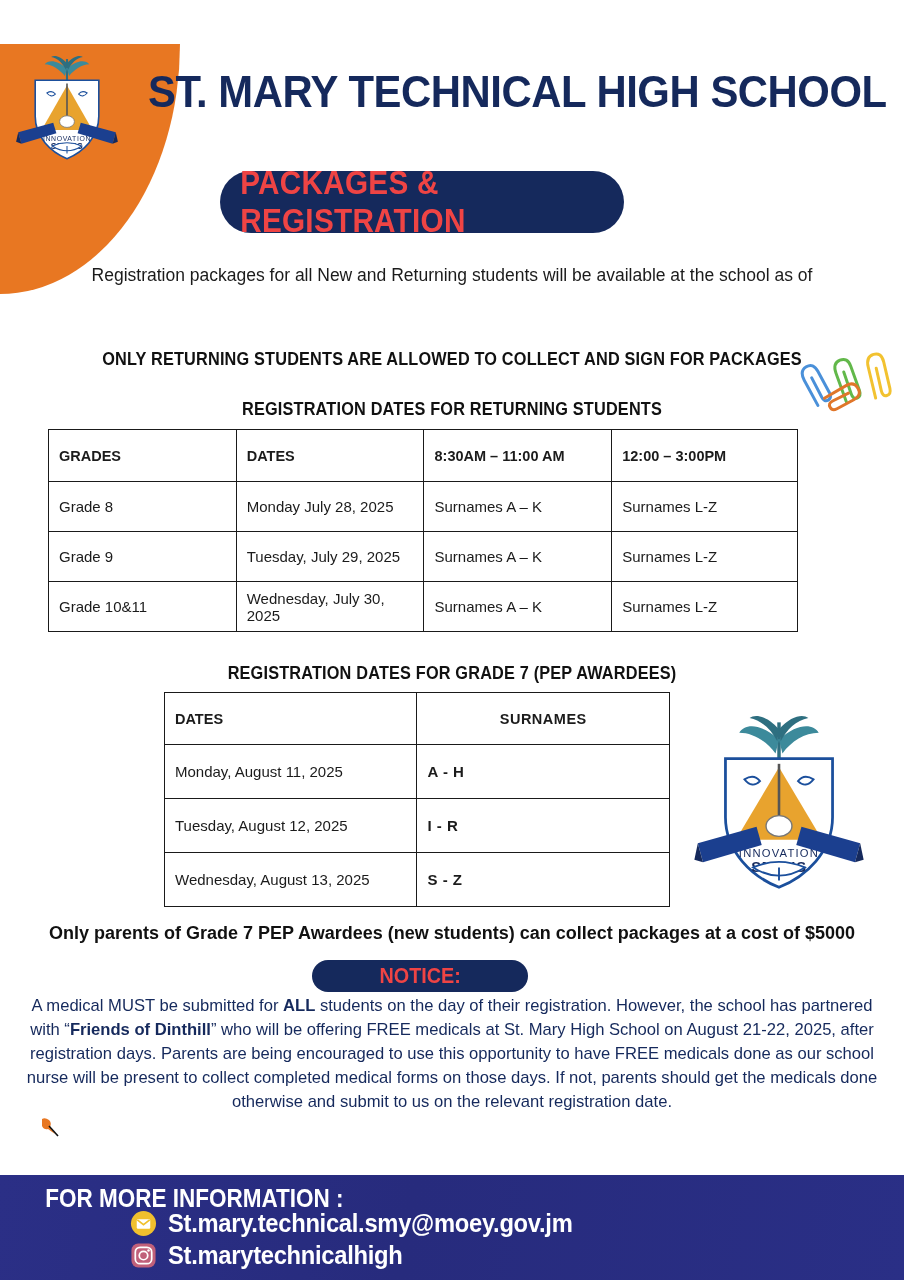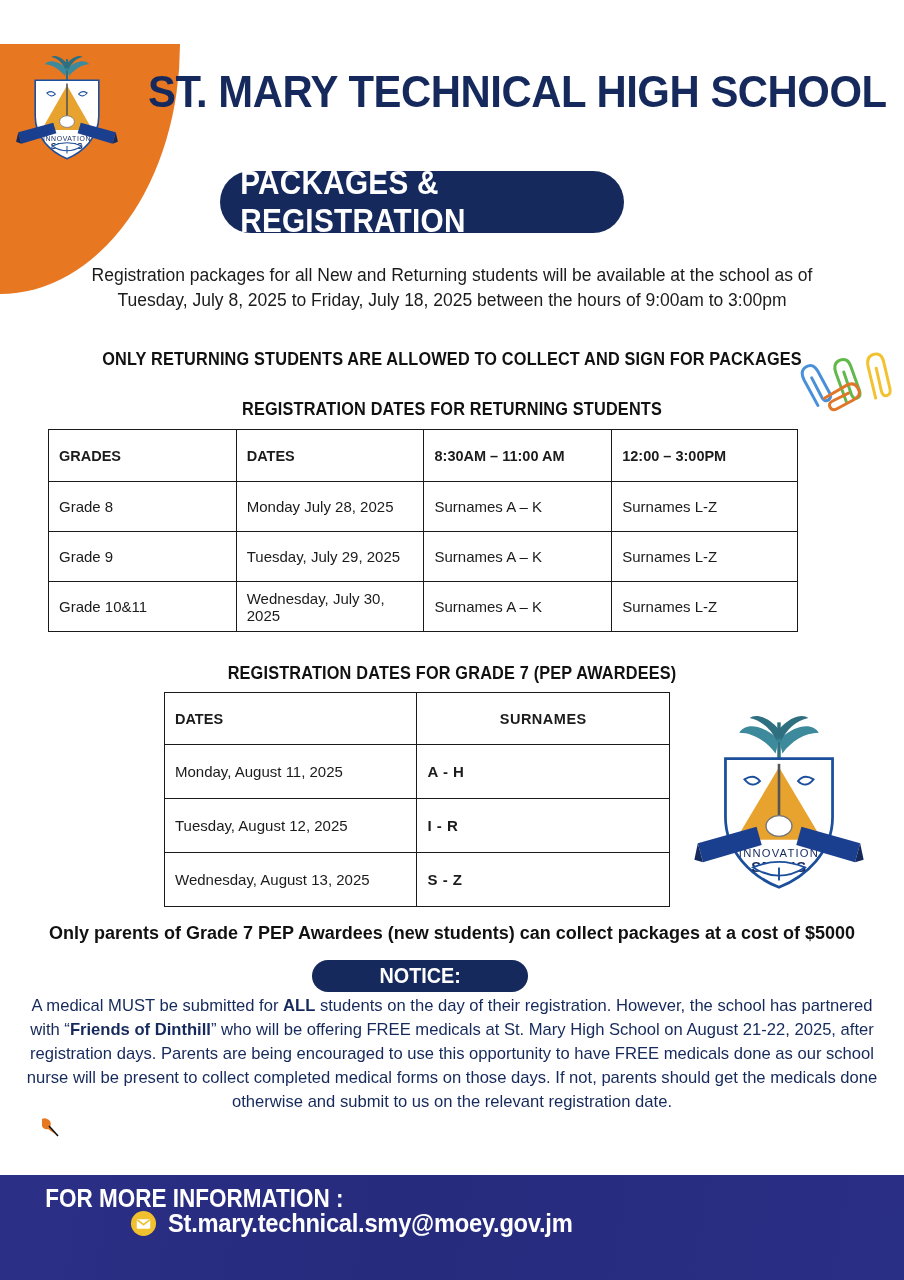--- a/index.html
+++ b/index.html
@@ -70,21 +70,21 @@
   }
 
   
   .pill {
     position: absolute;
     background: #15295c;
     border-radius: 40px;
     display: flex;
     align-items: center;
     justify-content: center;
-    color: #ffffff;
+    color: #ef4444;
     font-weight: bold;
     font-family: "Liberation Sans Narrow", "Liberation Sans", sans-serif;
   }
   .pill-packages {
     left: 220px;
     top: 127px;
     width: 404px;
     height: 62px;
     font-size: 33px;
     letter-spacing: 0.3px;
@@ -325,21 +325,20 @@
   </svg>
 
   <div class="school-title">ST. MARY TECHNICAL HIGH SCHOOL</div>
 
   <div class="pill pill-packages">
     <span>PACKAGES &amp; REGISTRATION</span>
   </div>
 
   <div class="intro">
     <div>Registration packages for all New and Returning students will be available at the school as of</div>
-    <div>Tuesday, July 8, 2025 to Friday, July 18, 2025 between the hours of 9:00am to 3:00pm</div>
   </div>
 
   <svg class="clips-top" viewBox="0 0 110 80">
     <g fill="none" stroke-width="3.4" stroke-linecap="round">
       <path d="M14 66 L8 34 Q6 22 15 20 Q24 18 26 29 L31 56 Q32 63 27 64 Q22 65 21 58 L17 34" stroke="#4a90d9" transform="rotate(-18 20 42)"></path>
       <path d="M50 62 L44 28 Q42 16 51 14 Q60 12 62 23 L67 52 Q68 59 63 60 Q58 61 57 54 L53 28" stroke="#62b84a" transform="rotate(-10 55 38)"></path>
       <path d="M86 58 L80 22 Q78 10 87 8 Q96 6 98 17 L103 48 Q104 55 99 56 Q94 57 93 50 L89 24" stroke="#f2c230" transform="rotate(-4 92 33)"></path>
       <path d="M44 78 L38 50 Q36 40 45 38 Q54 36 56 46 L60 68 Q61 74 56 75 Q51 76 50 70 L47 50" stroke="#e0762a" transform="rotate(72 50 58)"></path>
     </g>
   </svg>
@@ -451,19 +450,28 @@
 
     <ul class="contact-list">
       <li class="contact-item">
         <svg class="ic" viewBox="0 0 28 28">
           <circle cx="14" cy="14" r="13" fill="#f0c02e"></circle>
           <rect x="7" y="9.5" width="14" height="10" rx="1.3" fill="#ffffff"></rect>
           <path d="M7.6 10.3 L14 15.2 L20.4 10.3" fill="none" stroke="#f0c02e" stroke-width="1.8"></path>
         </svg>
         <span class="contact-text">St.mary.technical.smy@moey.gov.jm</span>
       </li>
+      <li class="contact-item">
+        <svg class="ic" viewBox="0 0 28 28">
+          <rect x="1.5" y="1.5" width="25" height="25" rx="7" fill="#c0607a"></rect>
+          <rect x="5.5" y="5.5" width="17" height="17" rx="5" fill="none" stroke="#ffffff" stroke-width="1.8"></rect>
+          <circle cx="14" cy="14" r="4.4" fill="none" stroke="#ffffff" stroke-width="1.8"></circle>
+          <circle cx="19.2" cy="8.8" r="1.3" fill="#ffffff"></circle>
+        </svg>
+        <span class="contact-text">St.marytechnicalhigh</span>
+      </li>
     </ul>
 
   </div>
 
   <div class="bottom-strip"></div>
 
 </div>
 
 </body></html>

